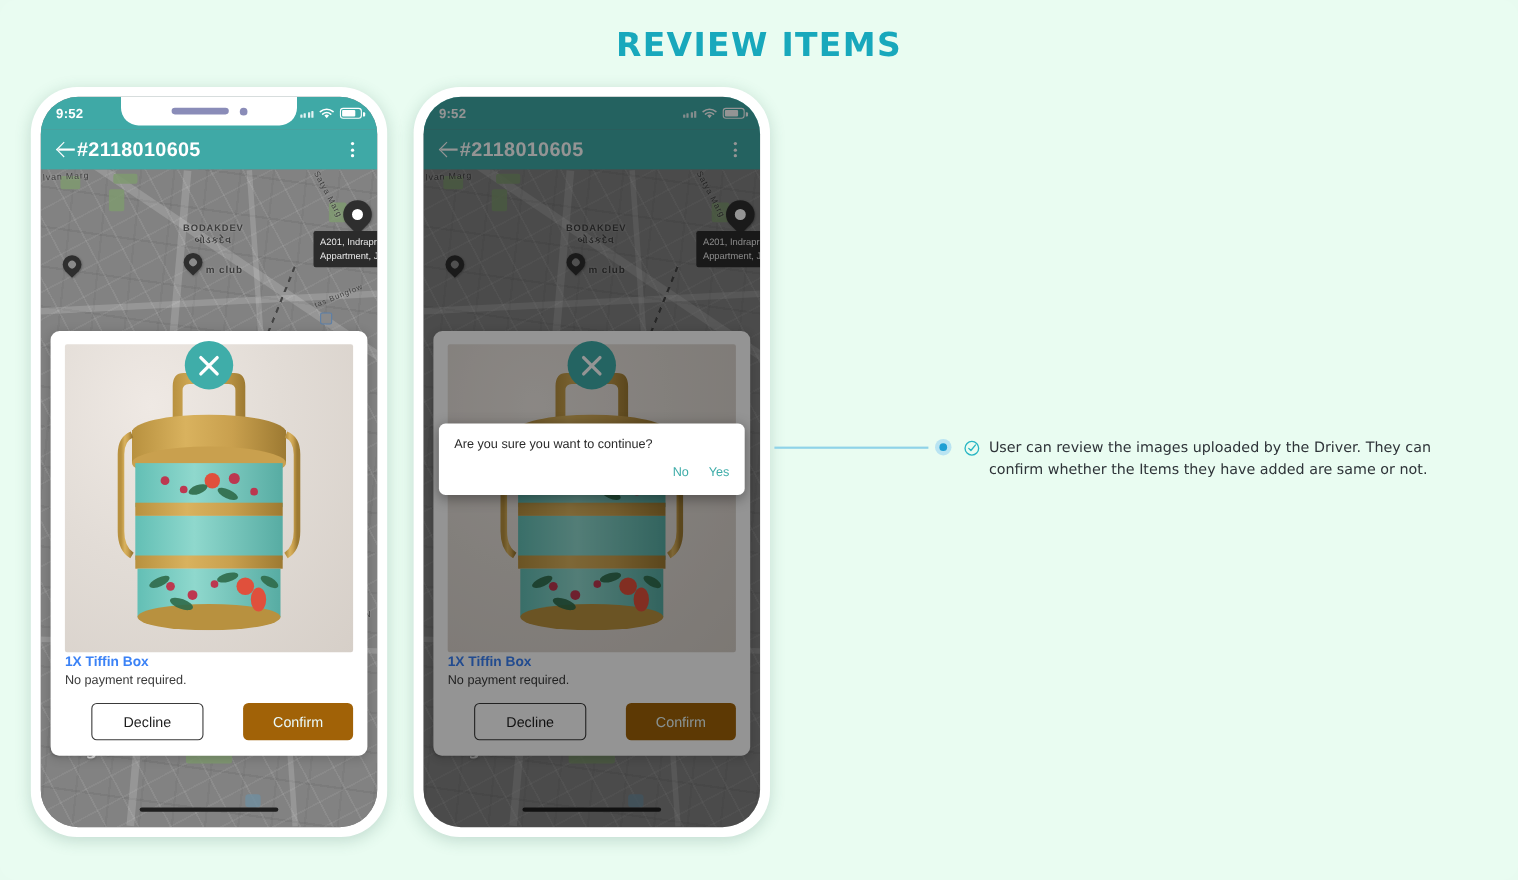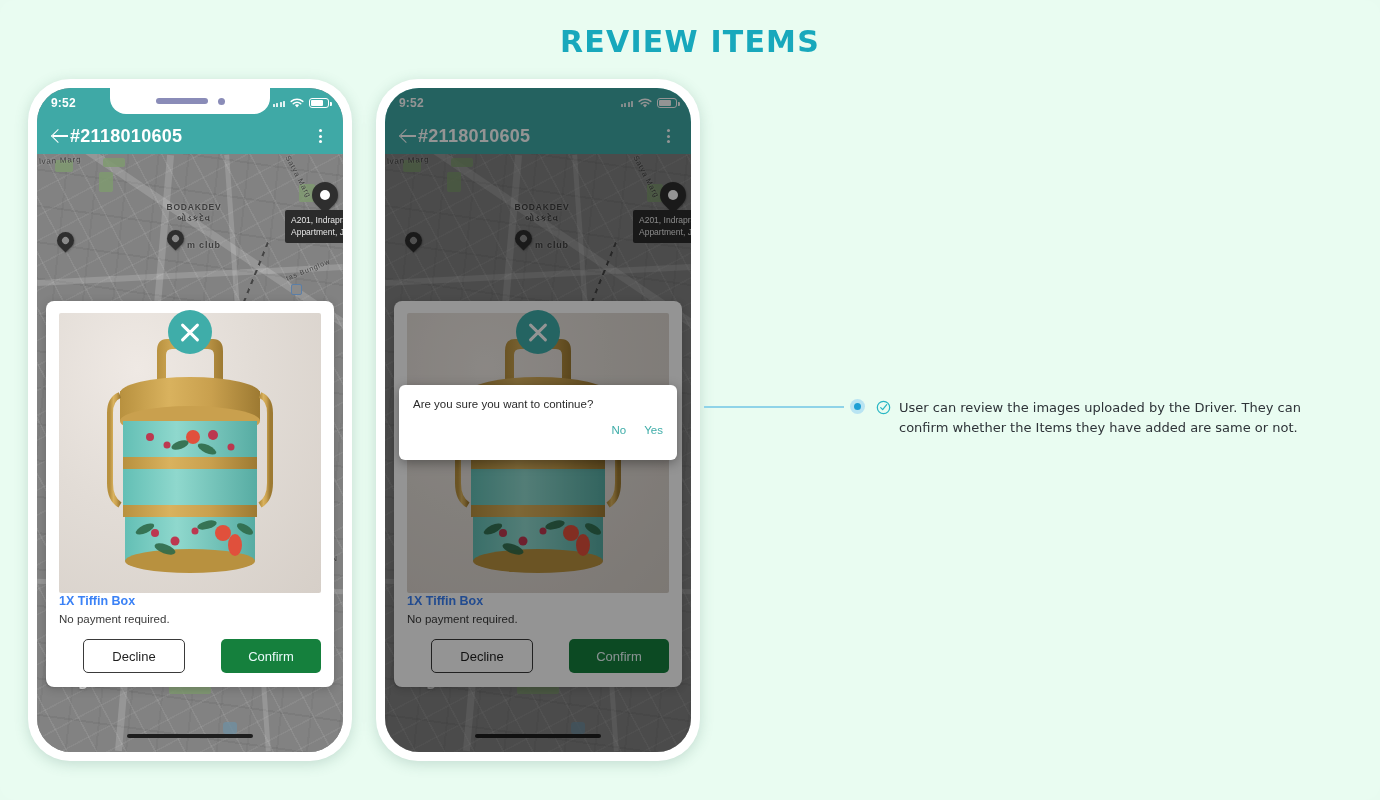--- a/index.html
+++ b/index.html
@@ -215,39 +215,39 @@
   .prod-title { margin-top: 1px; font-size: 12.5px; font-weight: 700; color: #3b82f6; }
   .prod-sub { margin-top: 5px; font-size: 11.5px; color: #3a3a3a; }
 
   .btn-row { display: flex; gap: 12px; margin-top: 14px; }
   .btn {
     flex: 1; height: 34px; border-radius: 5px;
     display: flex; align-items: center; justify-content: center;
     font-size: 13px; cursor: pointer; margin-left: 24px;
   }
   .btn-decline { border: 1.4px solid #3a3a3a; color: #1e1e1e; background: #fff; }
-  .btn-confirm { background: #15803d; color: #eafafa; border: none; }
+  .btn-confirm { background: #a16207; color: #eafafa; border: none; }
 
   
   .home-ind {
     position: absolute; bottom: 14px; left: 50%; transform: translateX(-50%);
     width: 126px; height: 4px; border-radius: 3px; background: #1e1e1e; z-index: 26;
   }
 
   
   .dim {
     position: absolute; inset: 0; background: rgba(0,0,0,.42); z-index: 50;
     border-radius: 34px; pointer-events: none;
   }
 
   
   .alert {
     position: absolute; left: 14px; right: 14px; top: 297px;
     background: #fff; border-radius: 6px; z-index: 60;
-    padding: 13px 14px 24px;
+    padding: 13px 14px 14px;
     box-shadow: 0 3px 12px rgba(0,0,0,.35);
   }
   .alert-msg { font-size: 11.5px; color: #2a2a2a; }
   .alert-actions { display:flex; justify-content:flex-end; gap: 18px; margin-top: 14px; }
   .alert-actions span { color: #3fada9; font-size: 11.5px; cursor: pointer; }
 
   
   .connector {
     position: absolute; left: 704px; top: 406px; width: 140px; height: 2px;
     background: #8fd3e8;

